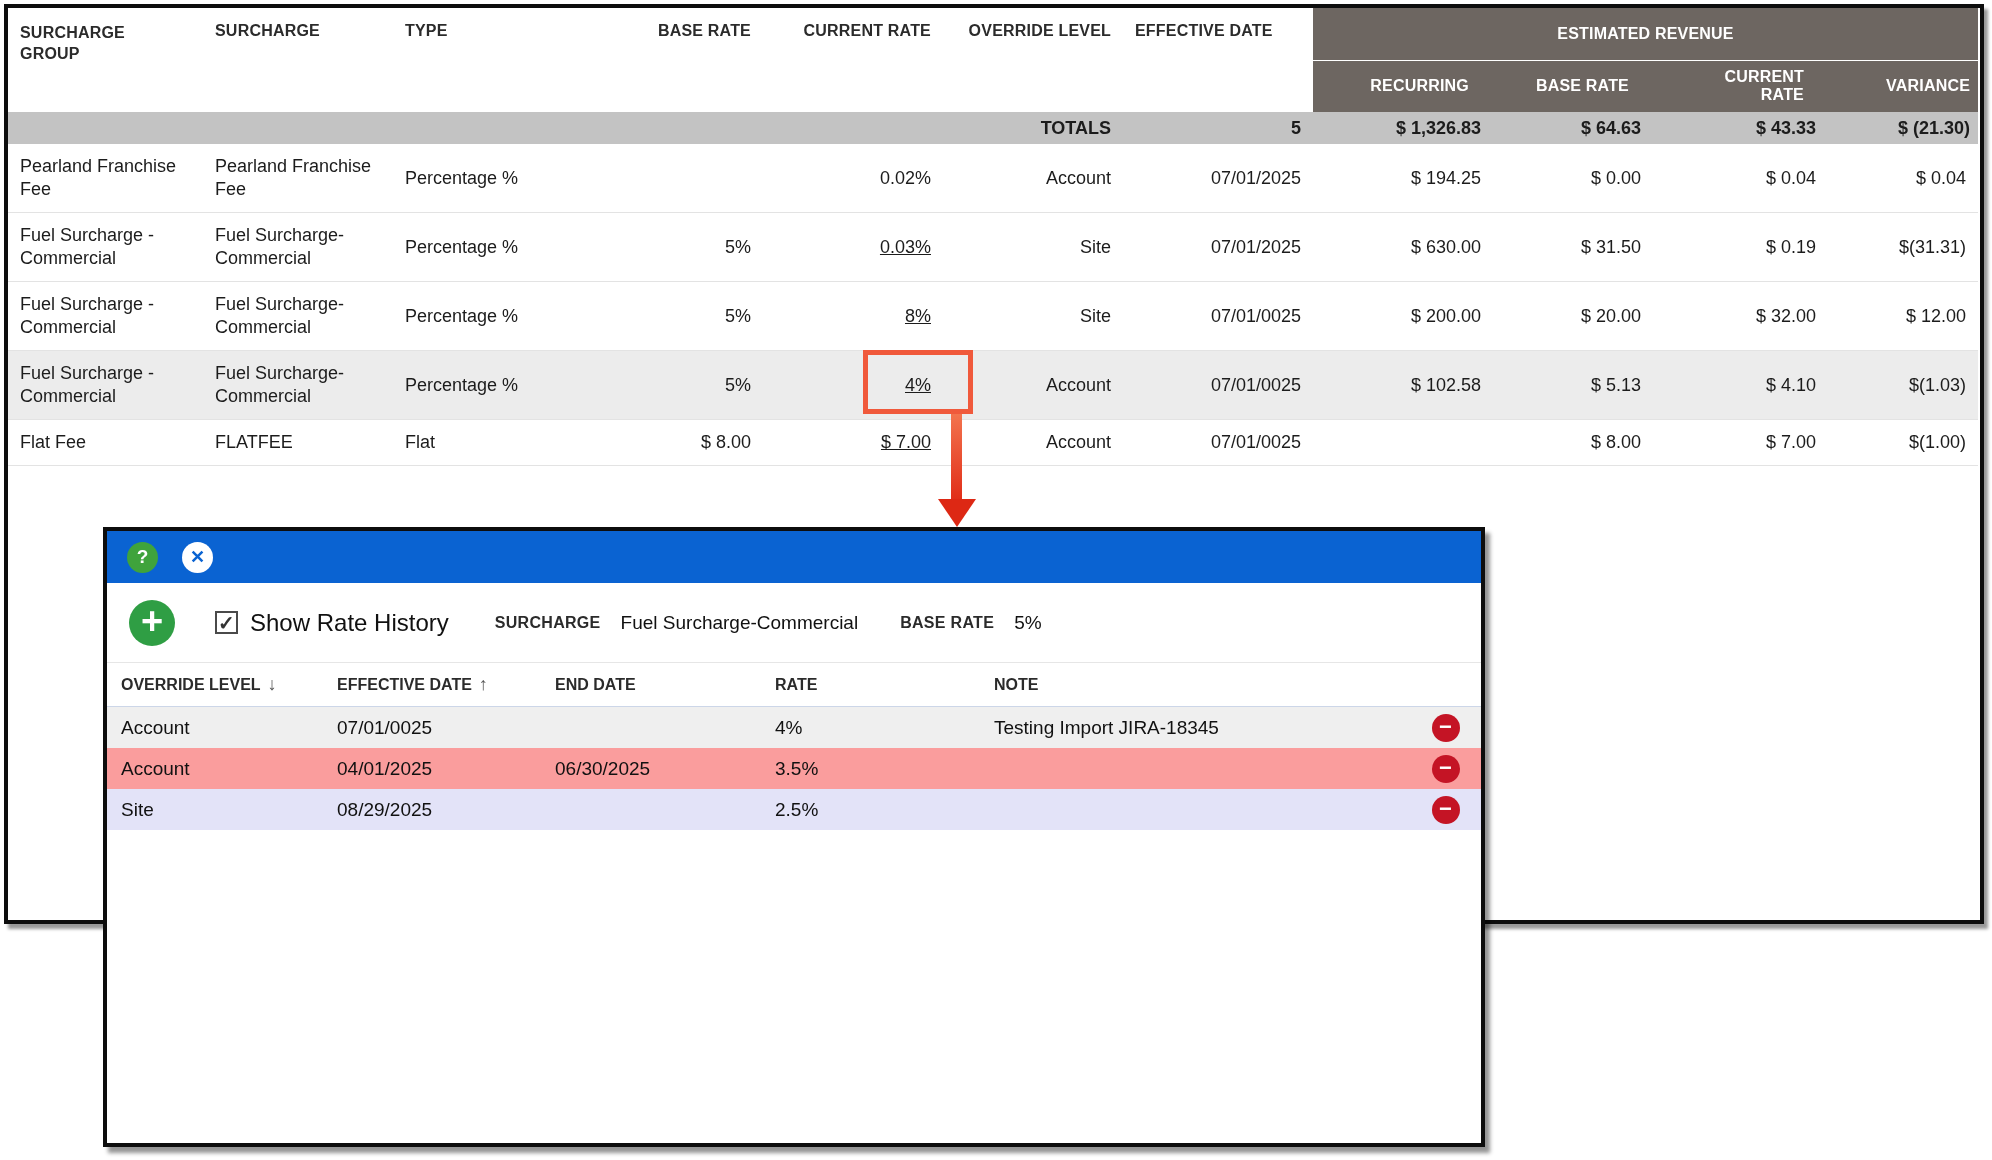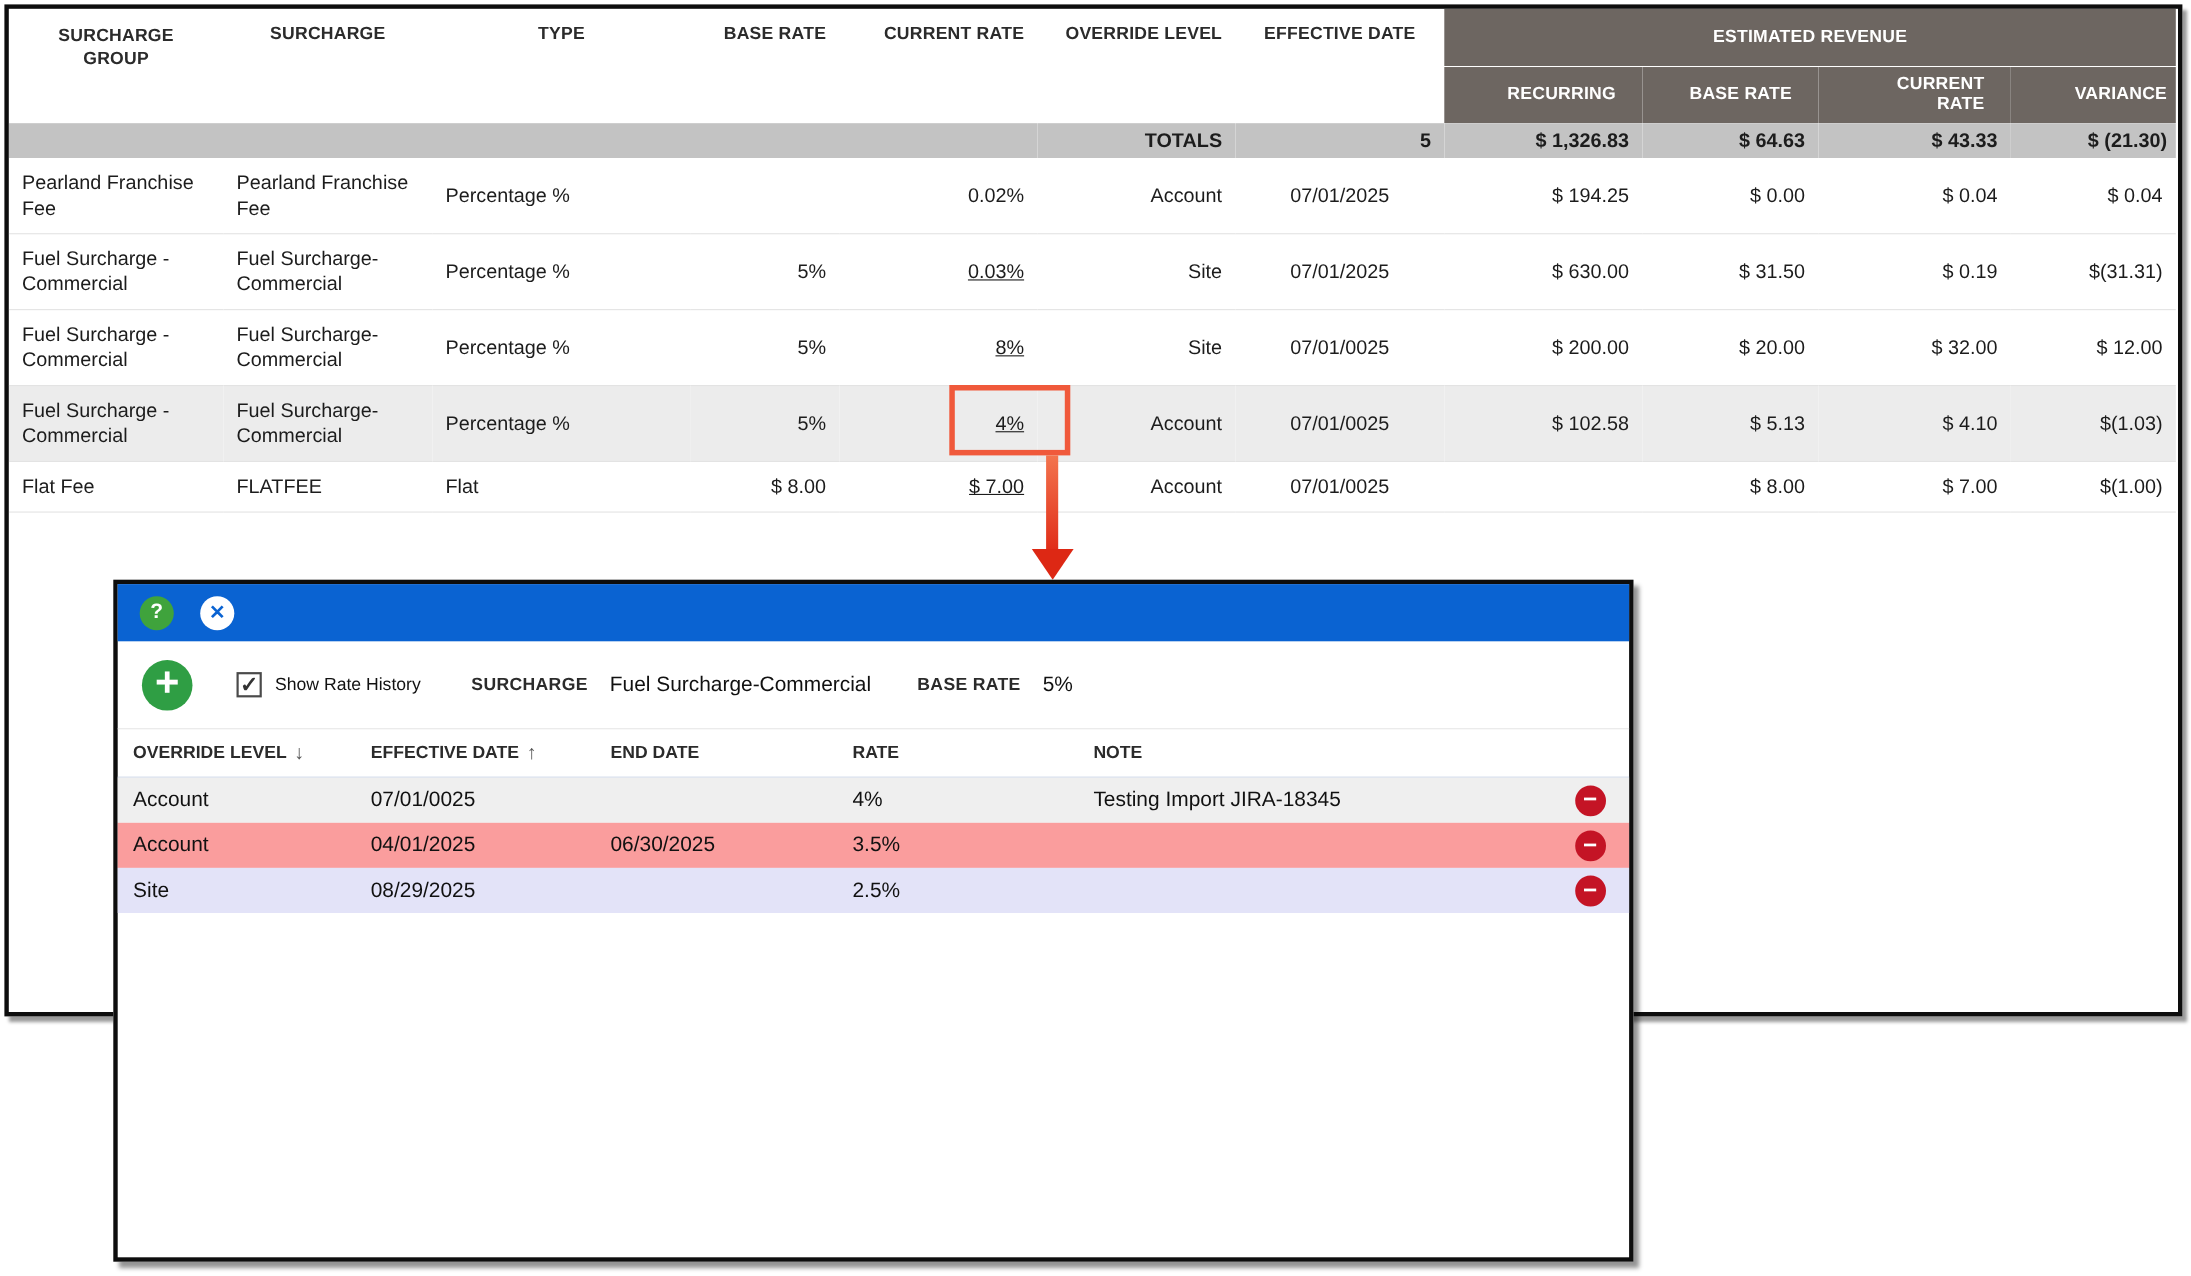--- a/index.html
+++ b/index.html
@@ -16,21 +16,21 @@
     width:1980px; height:920px;
     background:#fff; border:4px solid #0d0d0d;
     box-shadow:4px 5px 3px rgba(0,0,0,.40);
     overflow:hidden;
   }
   table.main { border-collapse:collapse; table-layout:fixed; width:1970px; margin:0; }
   table.main th, table.main td { overflow:hidden; }
 
   thead th {
     font-size:16px; font-weight:bold; color:#2b2b2b; letter-spacing:.2px;
-    text-align:center; vertical-align:top; padding:14px 12px 0 12px;
+    text-align:left; vertical-align:top; padding:14px 12px 0 12px;
     background:#fff;
   }
   thead tr.hr1 { height:52px; }
   thead tr.hr2 { height:52px; }
   th.th-right { text-align:right; }
   .wrapnarrow { display:inline-block; width:110px; line-height:21px; }
 
   th.rev-top {
     background:#6d6661; color:#fff; text-align:center; vertical-align:middle;
     padding:0 6px; font-size:16px; border-bottom:1px solid rgba(255,255,255,.28);
@@ -47,21 +47,21 @@
     padding:3px 12px; vertical-align:middle;
   }
 
   tbody.data td {
     font-size:18px; line-height:23px; color:#1c1c1c;
     padding:11px 12px; vertical-align:middle;
     border-bottom:1px solid #e3e3e3; background-clip:padding-box;
   }
   tr.shaded td { background-color:#ececec; }
   td.num, tr.totals td.num { text-align:right; }
-  td.date { padding-left:36px; text-align:center; }
+  td.date { padding-left:36px; text-align:right; }
   td.vcol, tr.totals td.vcol { padding-right:8px; }
   .pos { color:#0a9a0a; }
   .neg { color:#cc0000; }
   a.rate-link { color:#1c1c1c; text-decoration:underline; cursor:pointer; }
 
   
   .hl-box {
     position:absolute; left:863px; top:350px; width:110px; height:64px;
     border:5px solid #f0593b; z-index:5; background:transparent;
   }
@@ -104,21 +104,21 @@
     width:46px; height:46px; border-radius:50%; background:#2f9e44;
     color:#fff; font-size:38px; font-weight:bold; line-height:1;
     display:flex; align-items:center; justify-content:center;
     padding-bottom:4px; cursor:pointer;
   }
   .checkbox {
     width:23px; height:23px; border:2px solid #4a4a4a; background:#fff;
     margin-left:40px; display:flex; align-items:center; justify-content:center;
     font-size:20px; font-weight:bold; color:#333; cursor:pointer;
   }
-  .cb-label { margin-left:12px; font-size:16px; color:#111; }
+  .cb-label { margin-left:12px; font-size:24px; color:#111; }
   .fld-label { margin-left:46px; font-size:16px; font-weight:bold; color:#2b2b2b; letter-spacing:.3px; }
   .fld-label.second { margin-left:42px; }
   .fld-value { margin-left:20px; font-size:19px; color:#111; }
 
   .grid-head {
     display:flex; height:44px; align-items:center;
     border-bottom:1px solid #ccd6e8; font-weight:bold; font-size:16px; color:#2b2b2b;
   }
   .gc1{width:216px;} .gc2{width:218px;} .gc3{width:220px;} .gc4{width:219px;} .gc5{width:430px;} .gc6{width:71px;}
   .gh, .gcell { padding-left:14px; display:flex; align-items:center; }

